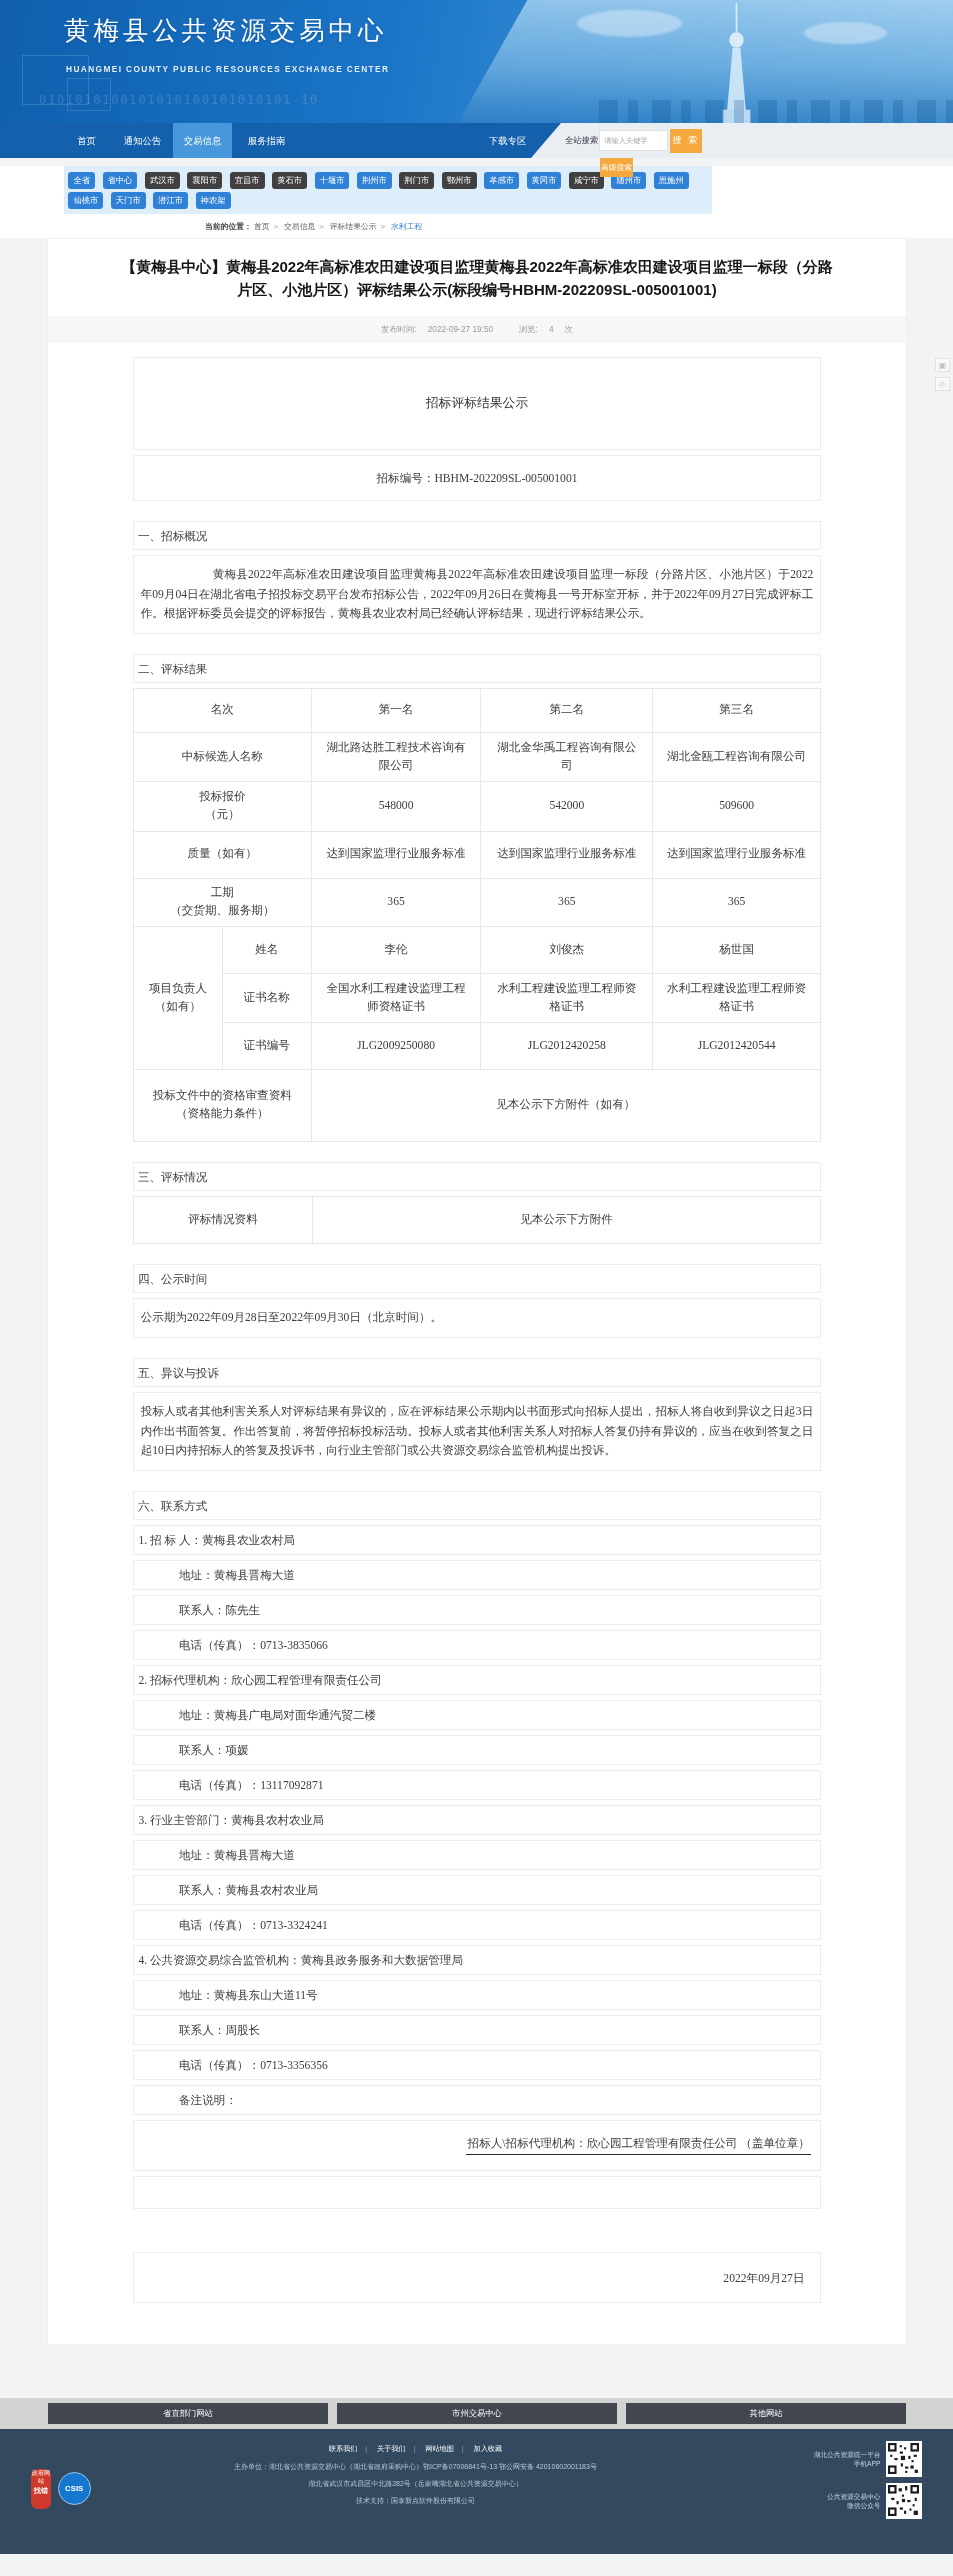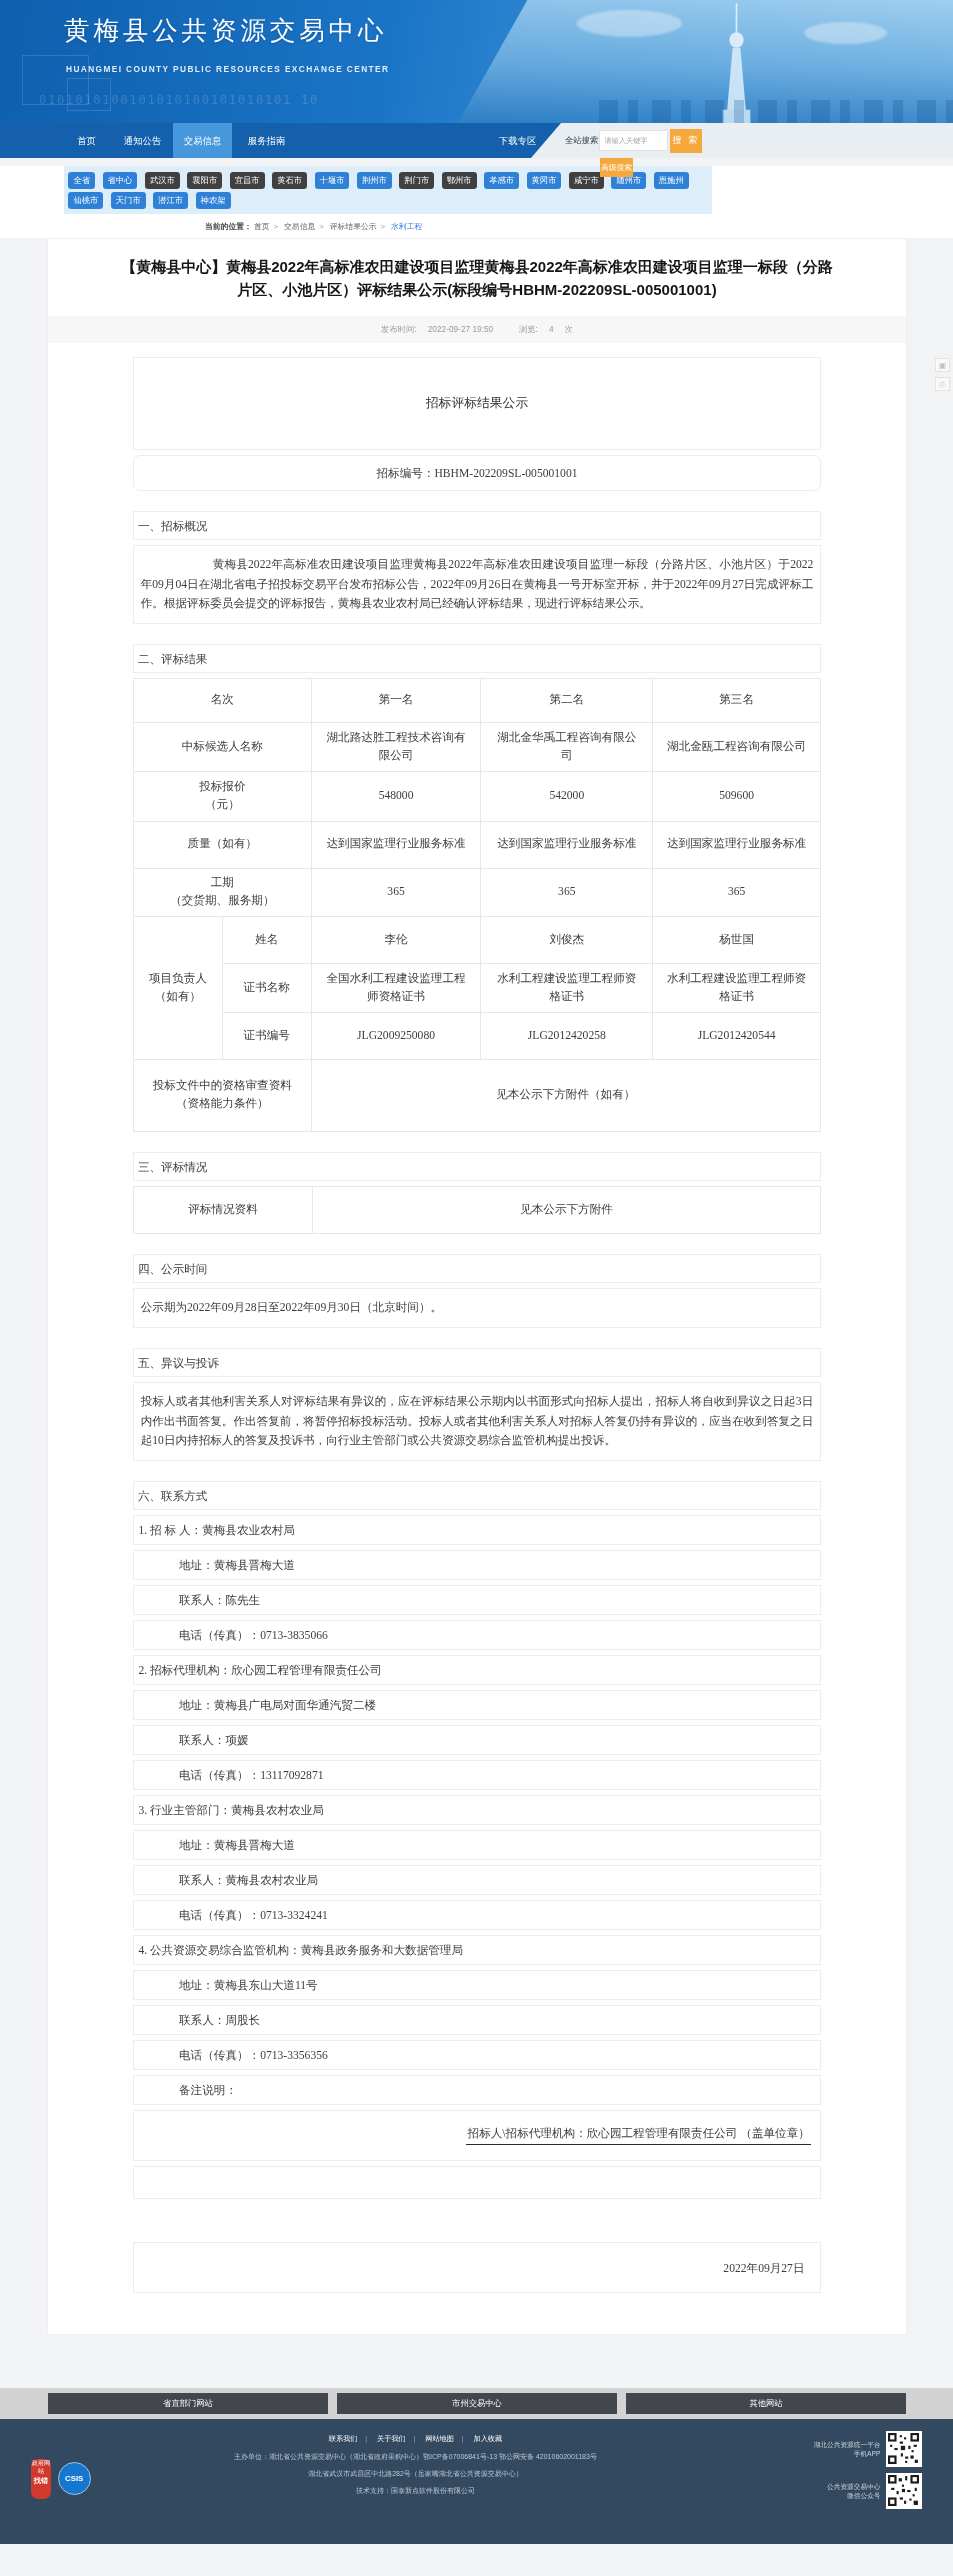--- a/index.html
+++ b/index.html
@@ -58,21 +58,21 @@
   .container { width:860px; margin:0 auto 0; background:#fff; border:0.6px solid #efefef; padding-bottom:36px; }
   .art-title { padding:16.6px 72px 0; text-align:center; font-size:15px; line-height:23px; font-weight:bold; color:#161616; }
   .art-meta { margin-top:14.4px; height:27px; line-height:27px; background:#f7f7f7; text-align:center;
     color:#9b9b9b; font-size:8.3px; }
   .art-meta span { margin:0 4.4px; }
 
   
   .doc { width:688px; margin:14.4px auto 0; font-family:"Liberation Serif","DejaVu Serif",serif; color:#3d3d3d; }
   .drow { border:0.6px solid #ededed; margin-bottom:5px; background:#fff; }
   .head1 { height:93px; display:flex; align-items:center; justify-content:center; font-size:12.8px; color:#333; }
-  .bidno { height:36px; display:flex; align-items:center; justify-content:center; font-size:11.6px;border-radius:7px; }
+  .bidno { height:46px; display:flex; align-items:center; justify-content:center; font-size:11.6px; }
   .sect { margin-top:20px; height:29px; line-height:29px; padding-left:3.9px; font-size:11.6px; }
   .para { padding:9.4px 6.7px; font-size:11.6px; line-height:19.4px; text-align:justify; }
   .para.ind { text-indent:72px; }
   .doc-table { width:100%; border-collapse:collapse; margin-bottom:5px; }
   .doc-table td { border:0.6px solid #e7e7e7; text-align:center; font-size:11.6px; line-height:18.3px;
     padding:5.5px 13.3px; background:#fff; color:#3d3d3d; }
   .pre { white-space:pre-line; }
   .c-row { height:30px; line-height:29px; font-size:11.6px; padding-left:4.4px; }
   .c-row.ind { padding-left:45px; }
   .sign-row { height:51px; display:flex; align-items:center; justify-content:flex-end; padding-right:9px; font-size:11.6px; }
@@ -127,21 +127,21 @@
   <div class="banner-title">黄梅县公共资源交易中心</div>
   <div class="banner-sub">HUANGMEI COUNTY PUBLIC RESOURCES EXCHANGE CENTER</div>
 </div>
 
 <div class="navbar">
   <div class="nav-blue"></div>
   <div class="nav-item" style="left:65px;width:43px;">首页</div>
   <div class="nav-item" style="left:113px;width:59px;">通知公告</div>
   <div class="nav-item active" style="left:173px;width:59px;">交易信息</div>
   <div class="nav-item" style="left:237px;width:59px;">服务指南</div>
-  <div class="nav-item" style="left:488px;width:59px;">下载专区</div>
+  <div class="nav-item" style="left:478px;width:59px;">下载专区</div>
   <div class="search-label">全站搜索：</div>
   <input class="search-input" type="text" placeholder="请输入关键字" style="">
   <button class="search-btn">搜 索</button>
   <button class="adv-btn">高级搜索</button>
 </div>
 
 <div class="top-white">
   <div class="citybar">
     <div class="city-row">
       <span class="city-btn blue">全省</span>

